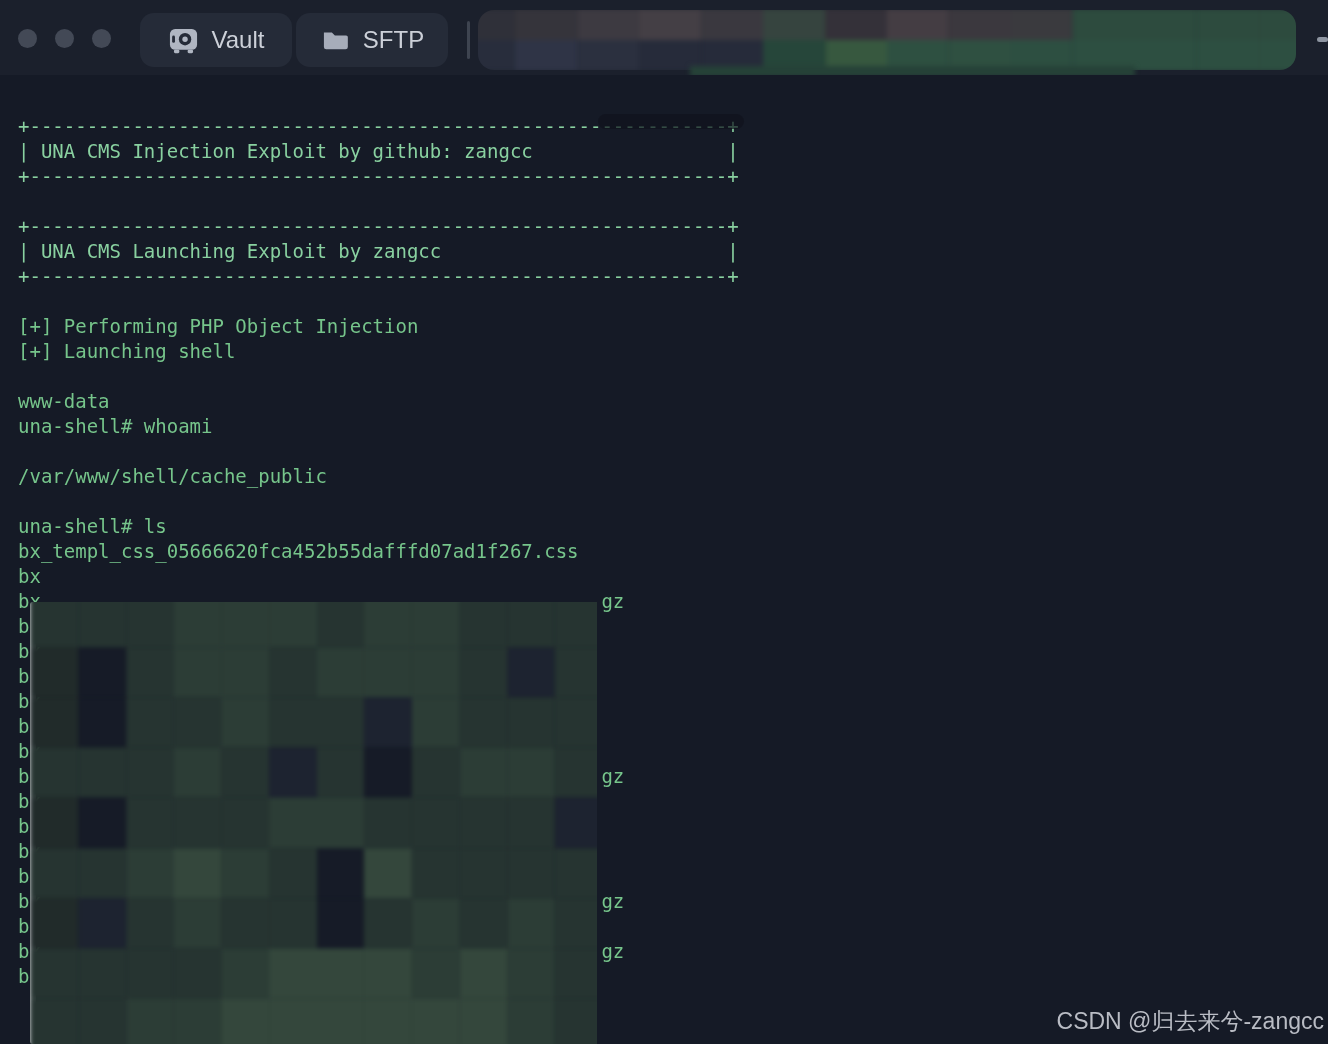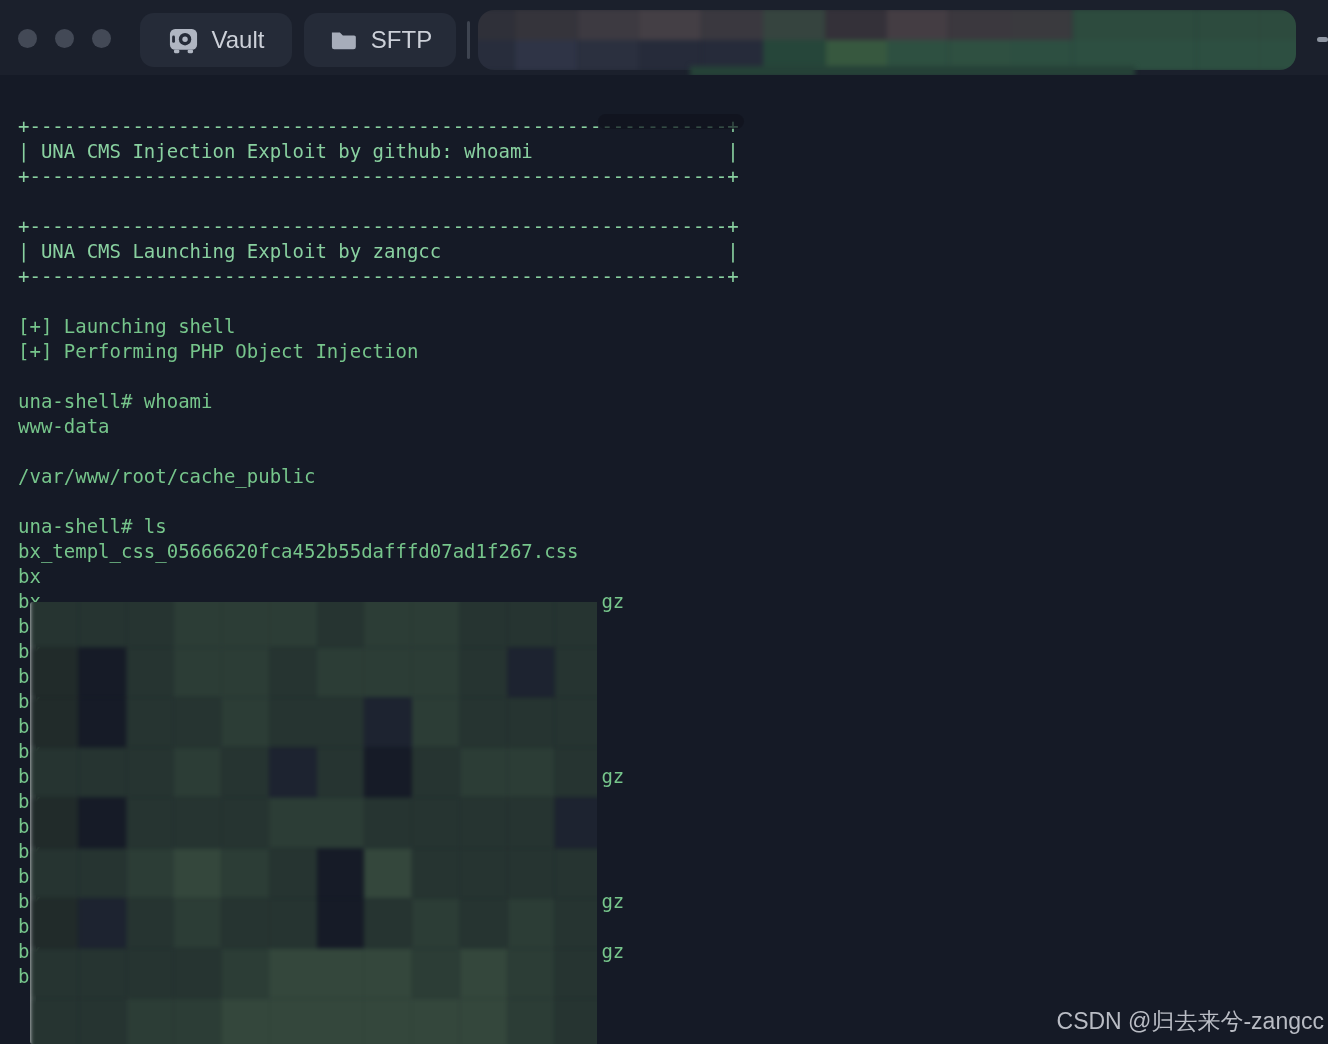--- a/index.html
+++ b/index.html
@@ -9,21 +9,21 @@
   }
   
   .titlebar{position:absolute;left:0;top:0;width:1328px;height:75px;background:#1b202c;}
   .light{position:absolute;top:29px;width:19px;height:19px;border-radius:50%;background:#434956;}
   .light.l1{left:18px}.light.l2{left:55px}.light.l3{left:92px}
   .tabbtn{
     position:absolute;top:13px;height:54px;width:152px;border-radius:14px;background:#252b38;
     display:flex;align-items:center;justify-content:center;gap:13px;
     color:#ccd0d8;font-family:"Liberation Sans",sans-serif;font-size:24px;cursor:default;
   }
-  .tabbtn.vault{left:140px}.tabbtn.sftp{left:304px}
+  .tabbtn.vault{left:140px}.tabbtn.sftp{left:296px}
   .tabbtn svg{display:block}
   .divider{position:absolute;left:467px;top:21px;width:3px;height:38px;background:#3e4450;border-radius:2px;}
   .tabblur{position:absolute;left:478px;top:10px;width:818px;height:60px;border-radius:16px;overflow:hidden;}
   .tabblur .grid{display:grid;grid-template-columns:repeat(14,1fr);grid-template-rows:1fr 1fr;
     width:100%;height:100%;filter:blur(2.5px);transform:scale(1.06);}
   .tabext{position:absolute;left:690px;top:66px;width:445px;height:11px;background:#264238;filter:blur(2.5px);}
   .rightdash{position:absolute;left:1317px;top:37px;width:11px;height:5px;border-radius:3px;background:#8e95a1;}
   
   .term{
     position:absolute;left:0;top:75px;width:1328px;height:969px;background:#151a26;
@@ -116,34 +116,34 @@
       </div>
   </div>
   <div class="tabext"></div>
   <div class="rightdash"></div>
 </div>
 
 <div class="term">
   <div class="term-lines">
       <div class="tline"></div>
       <div class="tline banner">+-------------------------------------------------------------+</div>
-      <div class="tline banner">| UNA CMS Injection Exploit by github: whoami                 |</div>
+      <div class="tline banner">| UNA CMS Injection Exploit by github: zangcc                 |</div>
       <div class="tline banner">+-------------------------------------------------------------+</div>
       <div class="tline"></div>
       <div class="tline banner">+-------------------------------------------------------------+</div>
       <div class="tline banner">| UNA CMS Launching Exploit by zangcc                         |</div>
       <div class="tline banner">+-------------------------------------------------------------+</div>
       <div class="tline"></div>
+      <div class="tline">[+] Performing PHP Object Injection</div>
       <div class="tline">[+] Launching shell</div>
-      <div class="tline">[+] Performing PHP Object Injection</div>
-      <div class="tline"></div>
+      <div class="tline"></div>
+      <div class="tline">www-data</div>
       <div class="tline">una-shell# whoami</div>
-      <div class="tline">www-data</div>
-      <div class="tline"></div>
-      <div class="tline">/var/www/root/cache_public</div>
+      <div class="tline"></div>
+      <div class="tline">/var/www/shell/cache_public</div>
       <div class="tline"></div>
       <div class="tline">una-shell# ls</div>
       <div class="tline">bx_templ_css_05666620fca452b55dafffd07ad1f267.css</div>
       <div class="tline">bx</div>
       <div class="tline">bx                                                 gz</div>
       <div class="tline">bx</div>
       <div class="tline">bx</div>
       <div class="tline">bx</div>
       <div class="tline">bx</div>
       <div class="tline">bx</div>

